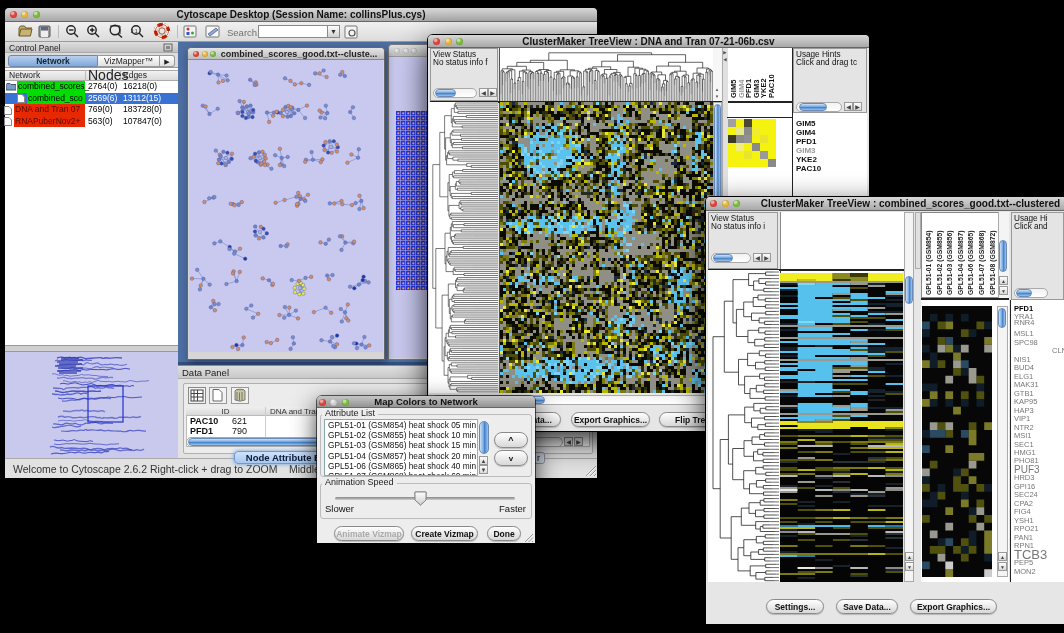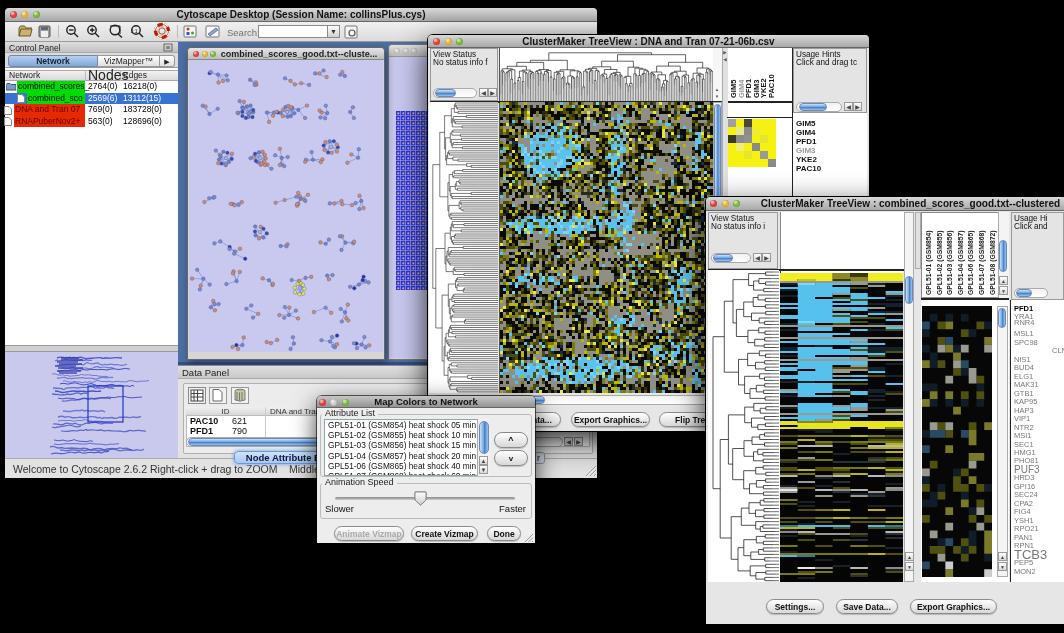--- a/index.html
+++ b/index.html
@@ -81,21 +81,21 @@
 <div style="left:14px;top:104px;width:71px;height:11.5px;background:#e82800"></div>
 <div style="position:absolute;left:15px;top:104px;line-height:11.5px;font-size:8.5px;color:#5a0c00;text-align:right;white-space:nowrap">DNA and Tran 07</div>
 <div style="position:absolute;left:88px;top:104px;line-height:11.5px;font-size:8.5px;color:#000;text-align:left;white-space:nowrap">769(0)</div>
 <div style="position:absolute;left:123px;top:104px;line-height:11.5px;font-size:8.5px;color:#000;text-align:left;white-space:nowrap">183728(0)</div>
 <svg style="position:absolute;left:4px;top:105.5px" width="8" height="9">
     <path d="M0.5 0.5 h4.5 l2.5 2.5 v5.5 h-7 z" fill="#fff" stroke="#888"></path>
   </svg>
 <div style="left:14px;top:115.5px;width:71px;height:11.5px;background:#e82800"></div>
 <div style="position:absolute;left:15px;top:115.5px;line-height:11.5px;font-size:8.5px;color:#5a0c00;text-align:left;white-space:nowrap">RNAPuberNov2+</div>
 <div style="position:absolute;left:88px;top:115.5px;line-height:11.5px;font-size:8.5px;color:#000;text-align:left;white-space:nowrap">563(0)</div>
-<div style="position:absolute;left:123px;top:115.5px;line-height:11.5px;font-size:8.5px;color:#000;text-align:left;white-space:nowrap">128696(0)</div>
+<div style="position:absolute;left:123px;top:115.5px;line-height:11.5px;font-size:8.5px;color:#000;text-align:left;white-space:nowrap">107847(0)</div>
 <svg style="position:absolute;left:4px;top:117.0px" width="8" height="9">
     <path d="M0.5 0.5 h4.5 l2.5 2.5 v5.5 h-7 z" fill="#fff" stroke="#888"></path>
   </svg>
 <div style="left:5px;top:345px;width:173px;height:7px;background:#d0d0d0;border-top:1px solid #999;border-bottom:1px solid #999"></div>
 <div style="left:5px;top:352px;width:175px;height:106px;background:#c9c9ee"></div>
 <svg style="position:absolute;left:5px;top:352px" width="175" height="106">
     <path d="M52 6q4 -1.7 8 -0.1q2 -1.1 3 0.0q2 -1.2 3 0.2q3 -1.1 6 0.1q4 -2.0 8 0.5q4 -0.6 7 -0.5q4 -0.7 9 -0.6q2 1.4 4 0.2q4 0.9 8 0.1q4 -0.5 9 0.1" stroke="#3a46c0" stroke-width="1.4" fill="none" opacity="0.83"></path>
     <path d="M50 9q2 -1.1 3 -0.6q2 0.5 5 -0.2q3 -1.2 5 -0.3q4 0.6 9 0.2q2 0.9 4 -0.5q3 2.0 5 0.2q3 0.7 6 0.5" stroke="#3a46c0" stroke-width="1.3" fill="none" opacity="0.65"></path>
     <path d="M52 13q2 0.6 5 -0.2q4 -0.2 8 -0.4q2 0.2 4 -0.4q3 1.6 7 -0.2q2 2.0 4 0.0q2 -1.8 4 -0.6q3 1.2 7 -0.1q2 -0.5 3 0.7q3 1.9 6 0.5q2 0.9 3 0.3q3 -0.9 6 0.2q2 -0.3 4 -0.1q4 1.5 9 -0.4" stroke="#3a46c0" stroke-width="1.2" fill="none" opacity="0.63"></path>
     <path d="M56 16q4 0.2 8 0.4q3 -2.0 6 -0.3q2 1.7 3 0.6q4 -0.8 8 -0.7q4 1.8 8 -0.6q3 -1.7 6 0.4q4 -1.5 8 -0.0q3 -0.9 6 0.6" stroke="#3a46c0" stroke-width="1.1" fill="none" opacity="0.65"></path>

